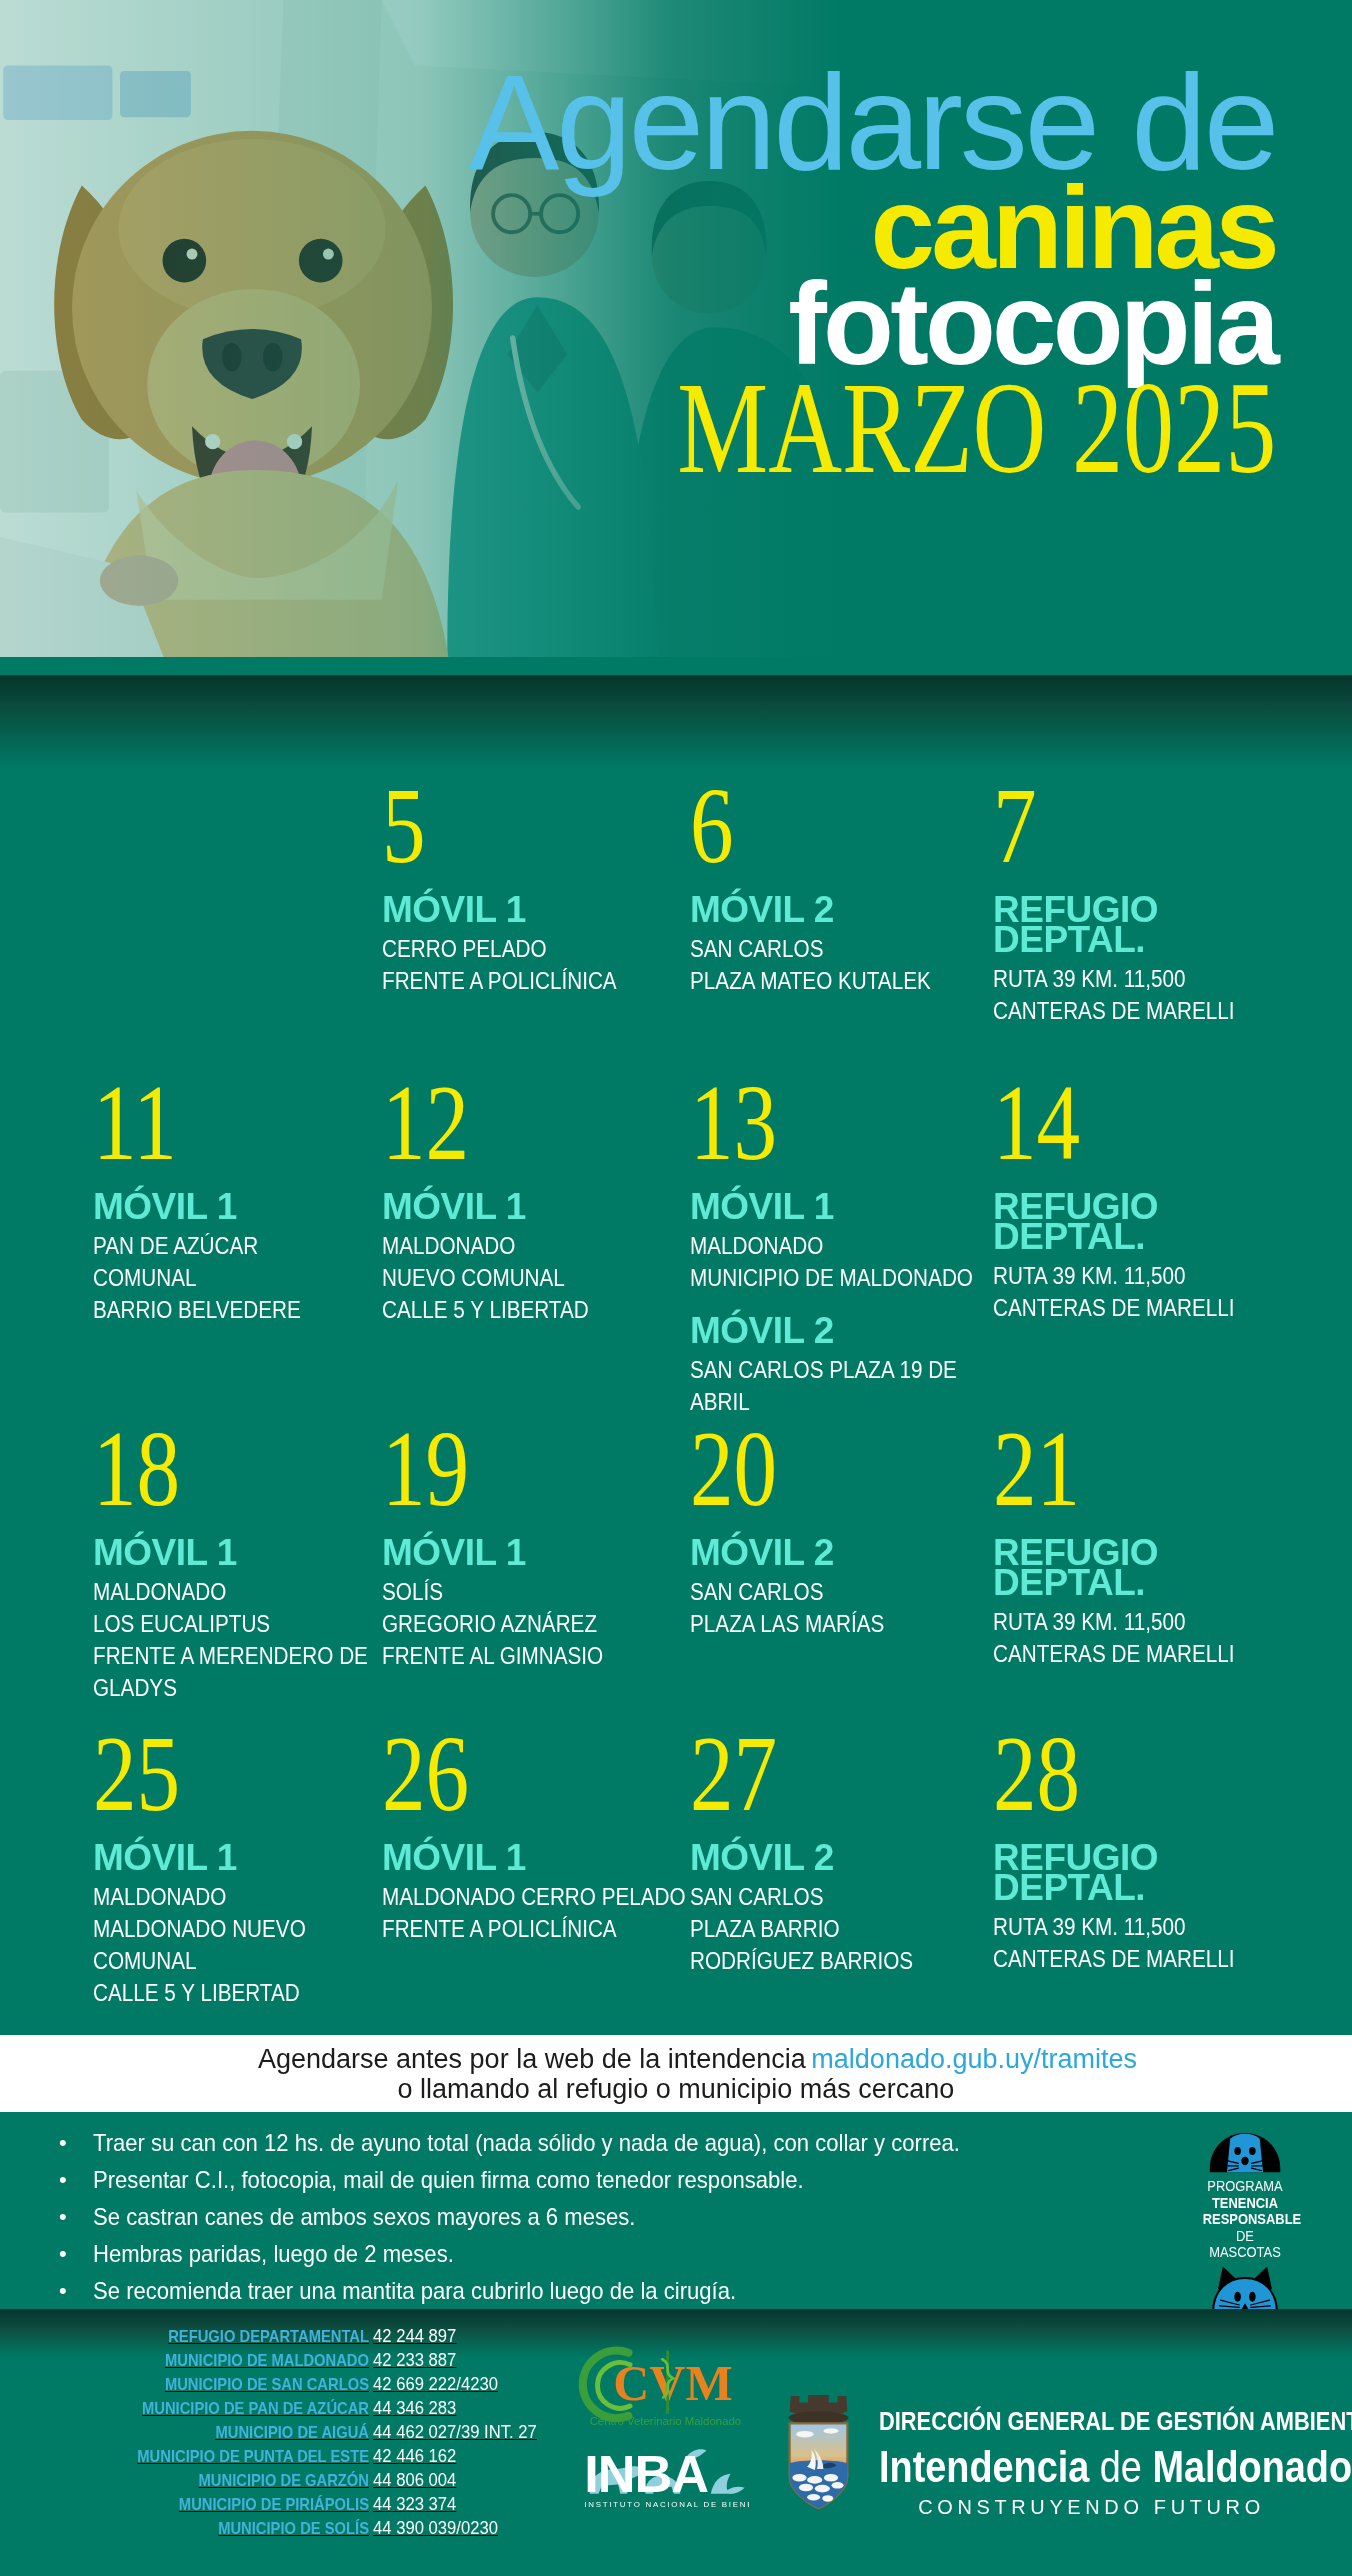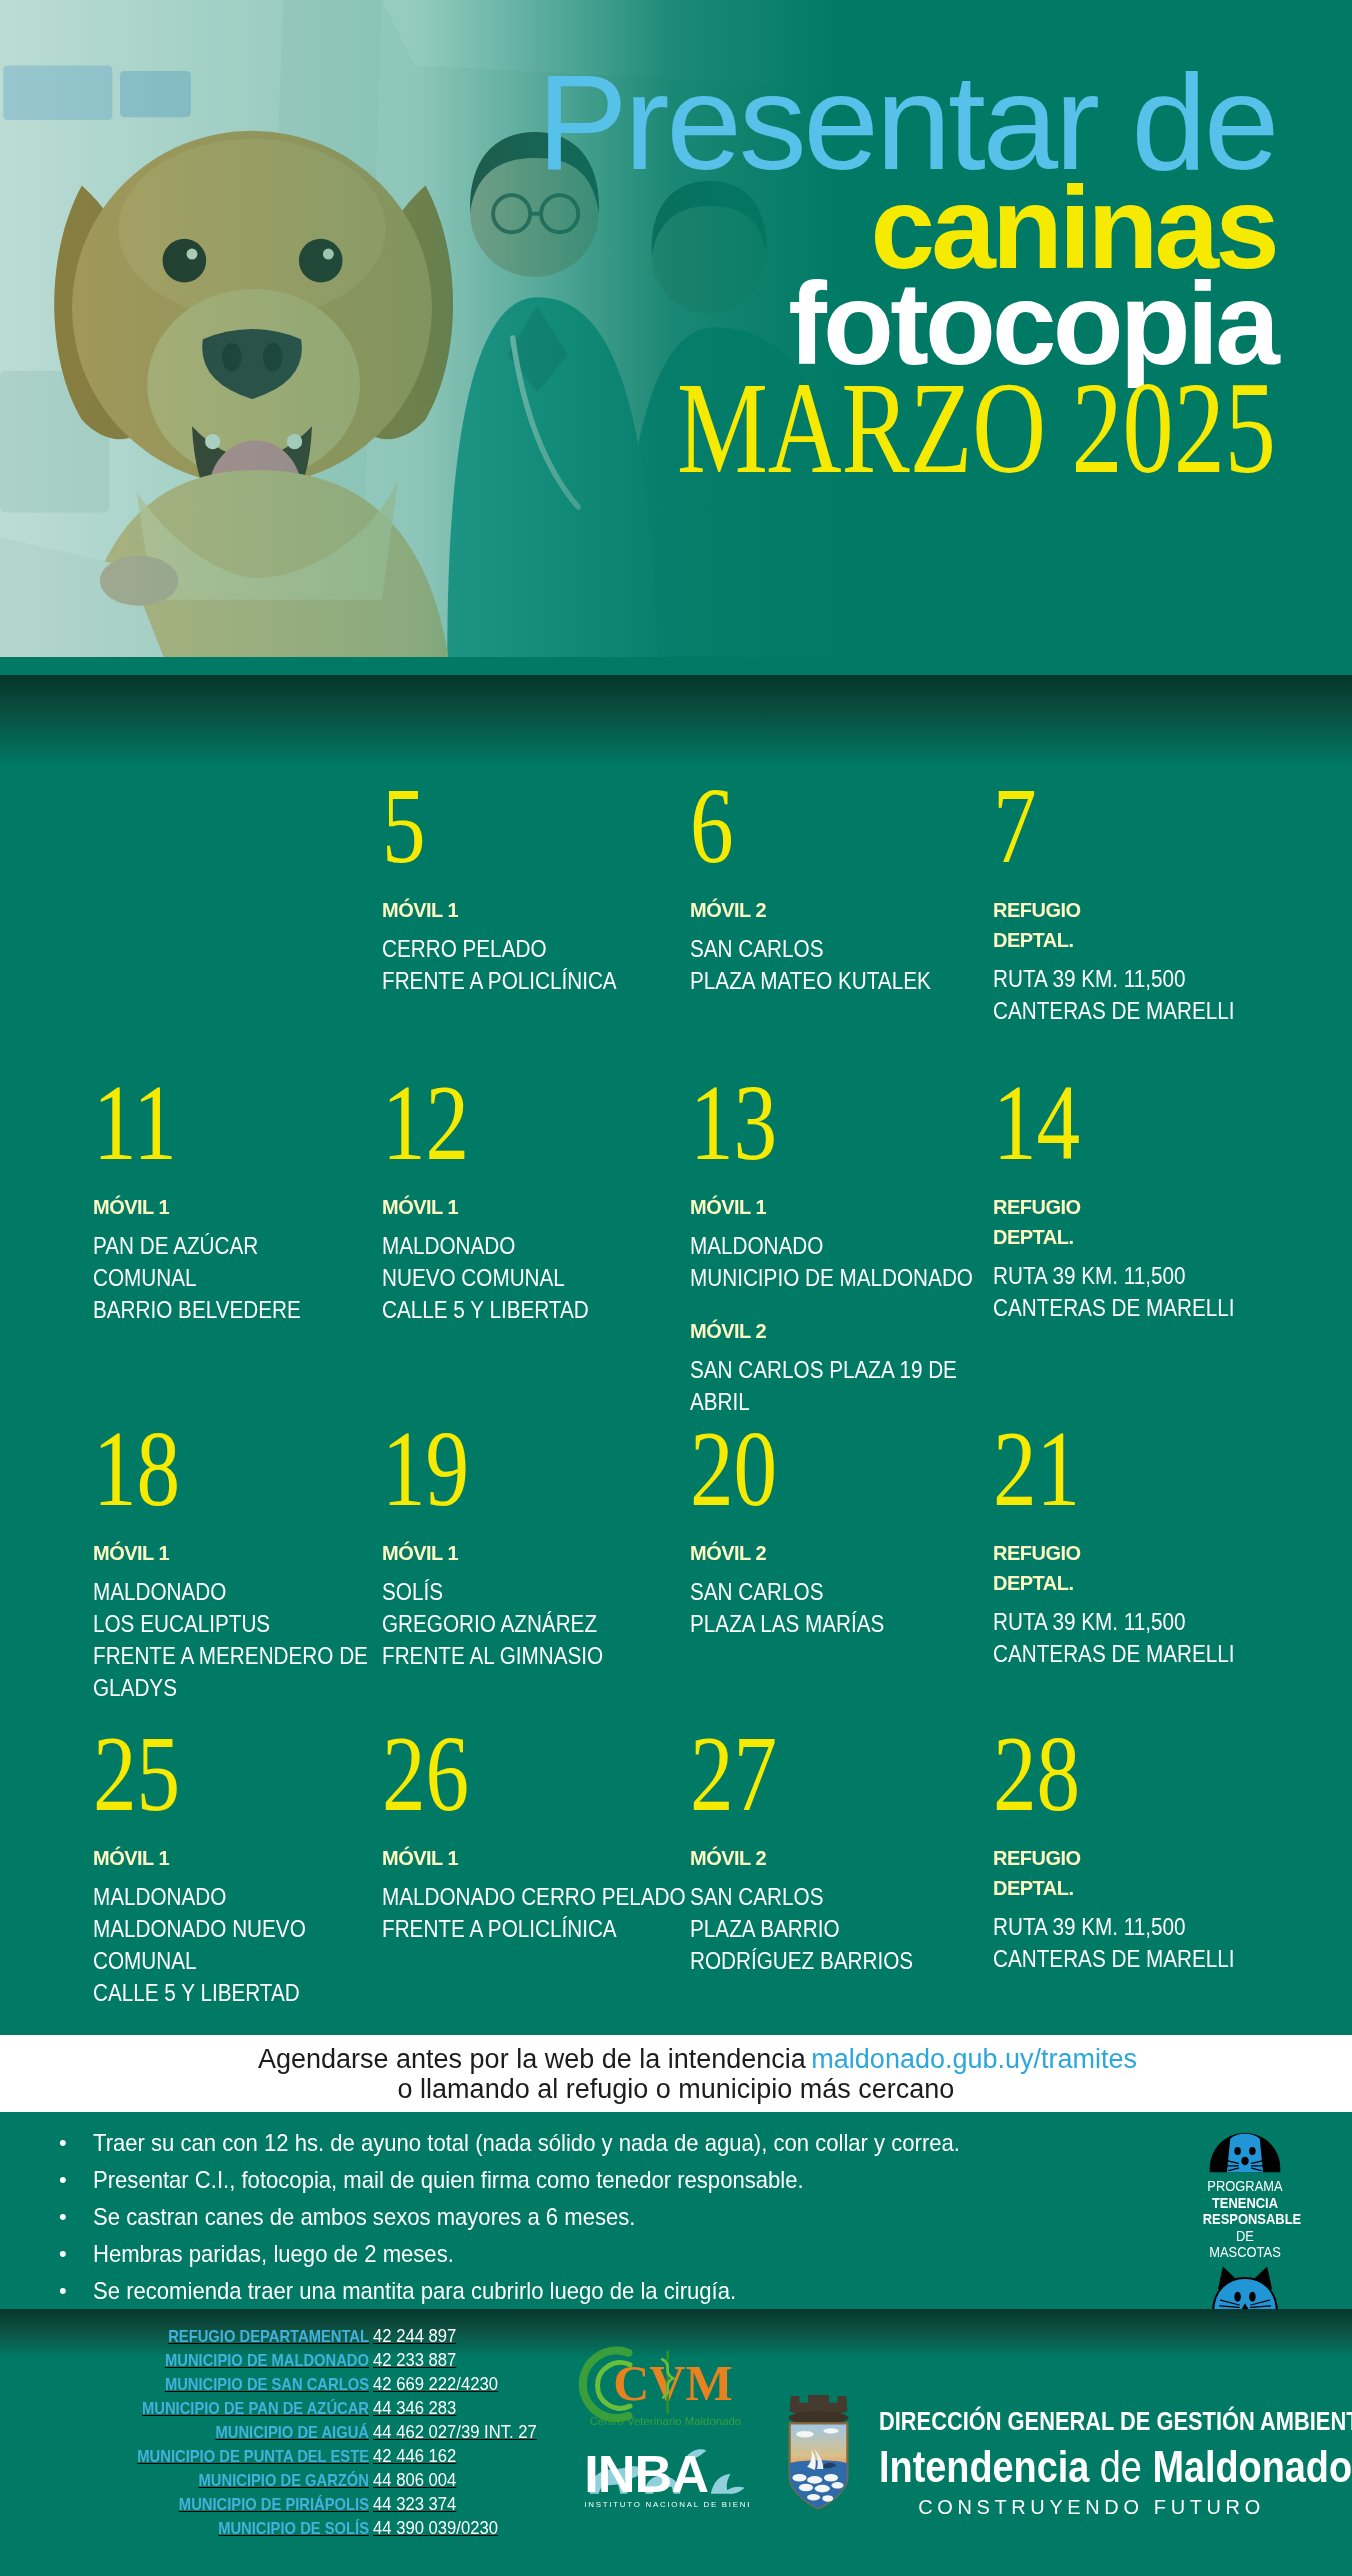--- a/index.html
+++ b/index.html
@@ -20,21 +20,21 @@
   .divider1{position:absolute;left:0;top:675px;width:1352px;height:95px;
     background:linear-gradient(to bottom,#05352b 0px,#0a4a3c 30px,rgba(0,122,101,0) 93px);}
 
   
   .calendar{position:absolute;left:0;top:737px;width:1352px;}
   .grid{display:grid;grid-template-columns:289px 308px 303px 311px;grid-template-rows:297px 346px 305px auto;
         padding:38px 0 0 93px;}
   .cell{overflow:visible;}
   .day{font-family:"Liberation Serif",serif;font-size:109px;line-height:101px;color:#f6eb00;
        transform:scaleX(0.8);transform-origin:0 0;}
-  .unit{margin-top:18.5px;color:#fef9c3;font-size:20px;line-height:30.5px;font-weight:700;letter-spacing:-0.5px;white-space:pre-line;}
+  .unit{margin-top:18.5px;color:#5eead4;font-size:37px;line-height:30.5px;font-weight:700;letter-spacing:-0.5px;white-space:pre-line;}
   .addr{margin-top:7.6px;color:#ffffff;font-size:23px;line-height:32px;white-space:pre-line;
         transform:scaleX(0.9);transform-origin:0 0;width:112%;}
   .unit2{margin-top:22px;}
 
   
   .white-band{position:absolute;left:0;top:2035px;width:1352px;height:77px;background:#ffffff;
               text-align:center;color:#1c1c1c;}
   .bk1{padding-top:8.7px;font-size:27px;line-height:30.5px;padding-left:43px;}
   .bk1 .link{color:#2ba7de;margin-left:5.5px;}
   .bk2{font-size:27px;line-height:30.5px;}
@@ -129,21 +129,21 @@
       <circle cx="540" cy="810" r="14" fill="#f7f2e6"></circle>
     <path d="M140,1205 C180,950 305,862 470,862 C650,862 782,955 822,1205 Z" fill="#e6c184"></path>
     <path d="M250,900 C320,1010 420,1060 470,1060 C560,1060 680,990 730,880 L700,1100 L280,1100 Z" fill="#f0d8a8" opacity="0.8"></path>
 
     <polygon points="0,985 235,1040 300,1205 0,1205" fill="#eaede9"></polygon>
     <ellipse cx="255" cy="1065" rx="72" ry="46" fill="#d9b49b"></ellipse>
     <rect width="1540" height="1205" fill="url(#fadeR)"></rect>
   </svg>
 
   <div class="title">
-    <div class="t1">Presentar de</div>
+    <div class="t1">Agendarse de</div>
     <div class="t3">caninas</div>
     <div class="t4">fotocopia</div>
     <div class="t5">MARZO 2025</div>
   </div>
 
   <div class="divider1"></div>
 
   <div class="calendar">
     <div class="grid">
 

